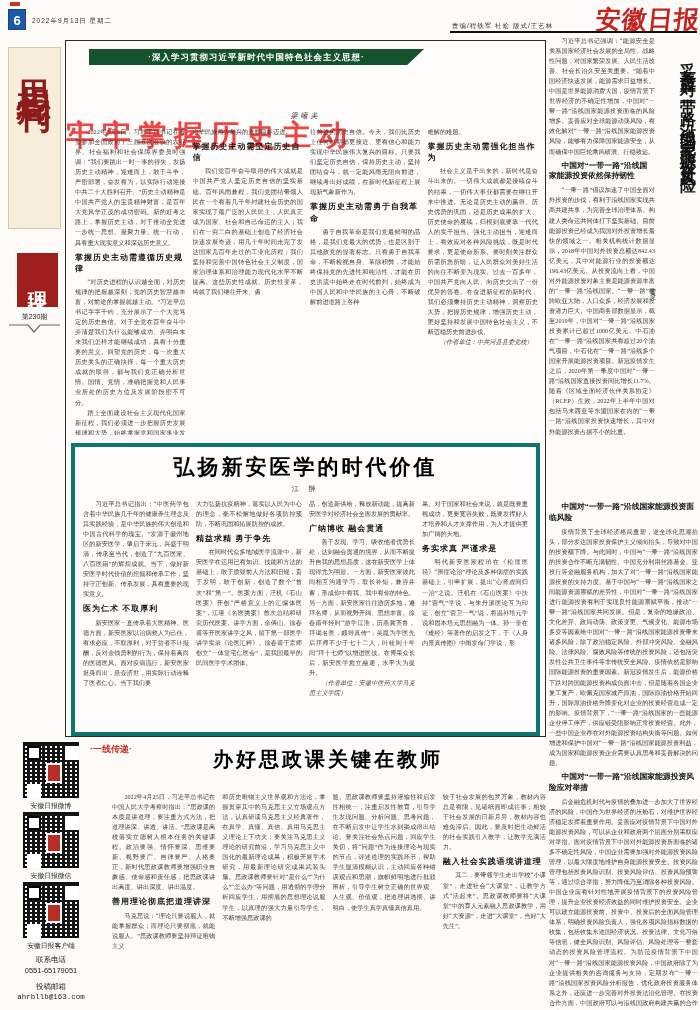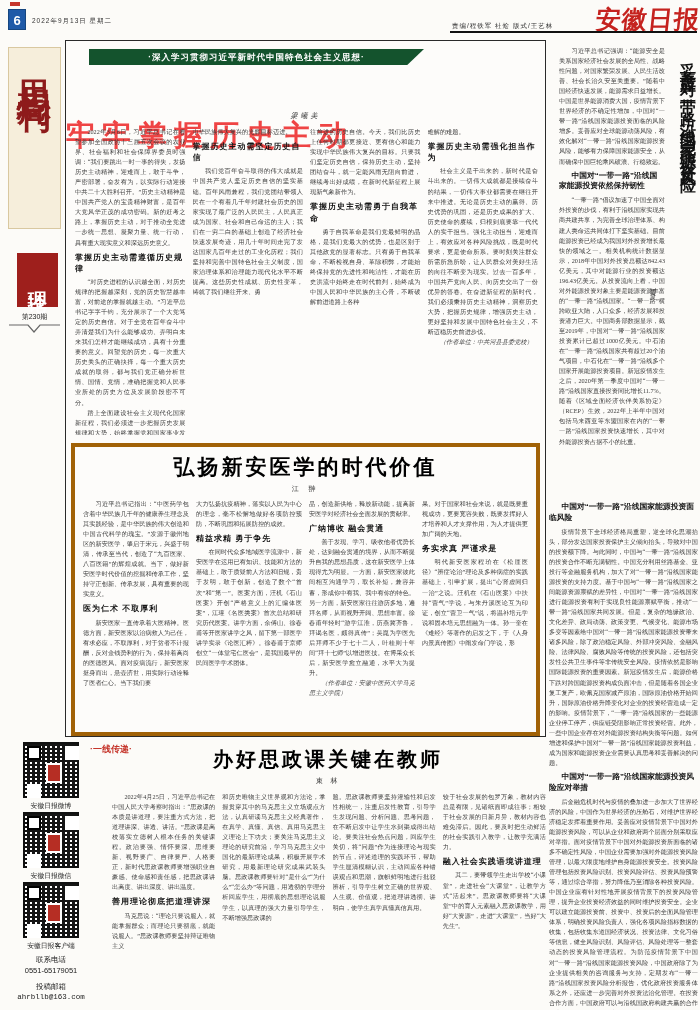--- a/index.html
+++ b/index.html
@@ -53,34 +53,34 @@
       border:1px solid #2a2a2a; background:#fdfcfa; }
   .banner { position:absolute; left:23px; top:8px; width:335px; height:16px; background:#14532d;
       clip-path:polygon(0 0,100% 0,95% 100%,0 100%);
       color:#fff; font:bold 8.5px/16px "Liberation Sans",sans-serif; text-align:center; letter-spacing:1px; }
   .main-title { position:absolute; left:0; top:30px; width:100%; text-align:left;
       font:bold 29px/1.2 "Liberation Sans",sans-serif; color:#ef4444; letter-spacing:7px;margin-top:47px; }
   .main-author { position:absolute; left:0; top:70px; width:100%; text-align:center; font-size:7px; color:#333; letter-spacing:3px;font-style:italic; }
   .main-cols { left:9px; top:86px; width:463px; height:308px; }
   
   .red-box { position:absolute; left:71px; top:443px; width:469px; height:293px;
-      border:4px solid #a16207; background:#fdfcfa; z-index:3; }
+      border:4px solid #0f766e; background:#fdfcfa; z-index:3; }
   .red-title { position:absolute; left:0; top:7px; width:100%; text-align:center;
       font:bold 21px/1.2 "Liberation Sans",sans-serif; color:#000; letter-spacing:3px; }
   .red-author { position:absolute; left:0; top:37px; width:100%; text-align:center; font-size:7px; color:#333; letter-spacing:4px; }
   .red-cols { left:8px; top:52px; width:445px; height:225px; }
   
   .bottom-label { position:absolute; left:90px; top:743px; font:bold 9px "Liberation Sans",sans-serif; color:#c5352b; }
   .bottom-title { position:absolute; left:110px; top:747px; width:436px; text-align:center;
       font:bold 20px/1.2 "Liberation Sans",sans-serif; color:#000; letter-spacing:3px; }
   .bottom-author { position:absolute; left:110px; top:776px; width:436px; text-align:center; font-size:7px; color:#333; letter-spacing:3px; }
   .bottom-cols { left:112px; top:792px; width:434px; height:218px; }
   
   .right-art { position:absolute; left:549px; top:36px; width:149px; height:974px; overflow:hidden; }
-  .ra-narrow { position:absolute; left:0; top:10px; width:106px; height:462px; overflow:hidden;margin-left:10px; }
+  .ra-narrow { position:absolute; left:0; top:0; width:106px; height:462px; overflow:hidden; }
   .ra-wide { position:absolute; left:0; top:462px; width:149px; height:512px; overflow:hidden; }
   .ra-narrow h4, .ra-wide h4 { text-align:left; text-indent:1.6em; font-size:7.8px; letter-spacing:0; }
   .v-title { position:absolute; right:0; top:14px; height:460px; writing-mode:vertical-rl;
       font-family:"DejaVu Serif",serif; font-weight:bold; font-size:16px; letter-spacing:6px; color:#111; }
   .v-author { position:absolute; right:41px; top:248px; writing-mode:vertical-rl;
       font-size:6.5px; color:#333; letter-spacing:2px; }
 </style>
 </head>
 <body>
 
@@ -168,21 +168,20 @@
         <div class="col">
           <p class="pc">果。对于国家和社会来说，就是既要重视成功，更要宽容失败，既要发挥好人才培养和人才支撑作用，为人才提供更加广阔的天地。</p>
           <h4>务实求真 严谨求是</h4>
           <p>明代新安医家程玠在《松厓医径》“辨症论治”理论及多种病症的实践基础上，引申扩展，提出“心肾虚同归一治”之说。汪机在《石山医案》中扶持“营气”学说，与朱丹溪医论互为印证，创立“营卫一气”说，将温补培元学说和固本培元思想融为一体。孙一奎在《难经》等著作的启发之下，于《人身内景真传图》中阐发命门学说，形</p>
         </div>
       </div>
   </div>
 
   <div class="bottom-label">·一线传递·</div>
   <div class="bottom-title">办好思政课关键在教师</div>
-  <div class="bottom-author">束 林</div>
   <div class="cols bottom-cols">
       <div class="col">
         <p>2022年4月25日，习近平总书记在中国人民大学考察时指出：“思政课的本质是讲道理，要注重方式方法，把道理讲深、讲透、讲活。”思政课是高校落实立德树人根本任务的关键课程。政治要强、情怀要深、思维要新、视野要广、自律要严、人格要正，新时代思政课教师要增强职业自豪感、使命感和责任感，把思政课讲出高度、讲出深度、讲出温度。</p>
         <h4>善用理论彻底把道理讲深</h4>
         <p>马克思说：“理论只要说服人，就能掌握群众；而理论只要彻底，就能说服人。”思政课教师要坚持辩证唯物主义</p>
       </div>
       <div class="col">
         <p class="pc">和历史唯物主义世界观和方法论，掌握贯穿其中的马克思主义立场观点方法，认真研读马克思主义经典著作，在真学、真懂、真信、真用马克思主义理论上下功夫；要关注马克思主义理论的研究前沿，学习马克思主义中国化的最新理论成果，积极开展学术研究，用最新理论研究成果武装头脑。思政课教师要针对“是什么”“为什么”“怎么办”等问题，用透彻的学理分析回应学生，用彻底的思想理论说服学生，以真理的强大力量引导学生，不断增强思政课的</p>
       </div>
       <div class="col">

